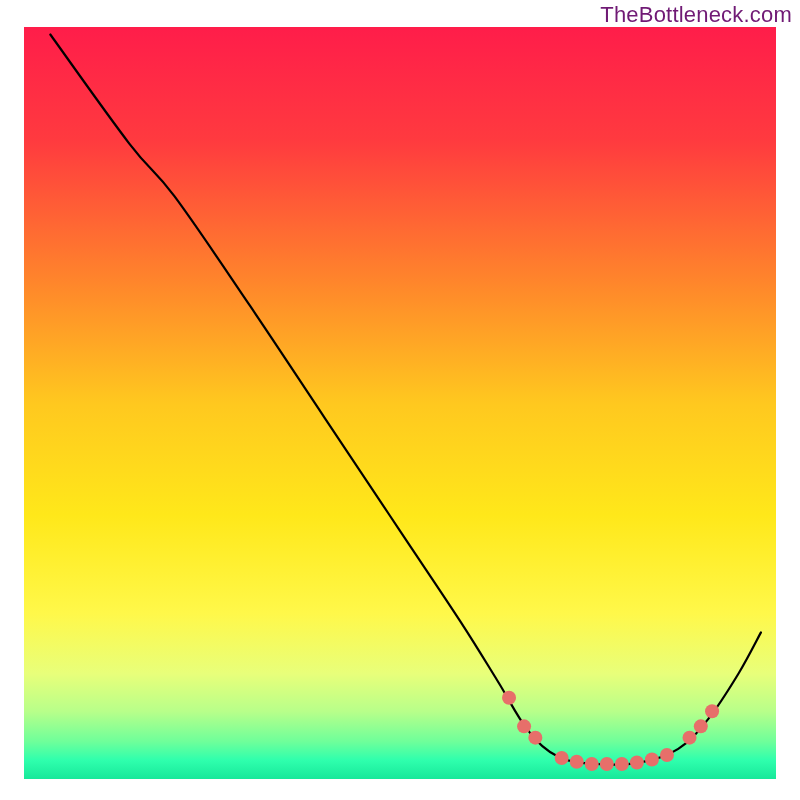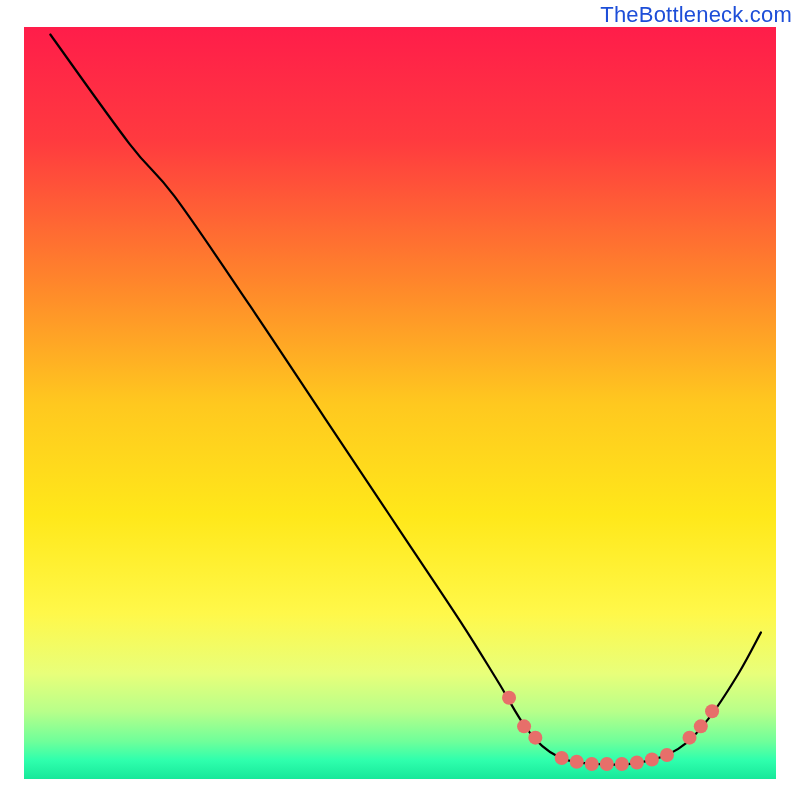--- a/index.html
+++ b/index.html
@@ -13,21 +13,21 @@
   }
   .frame {
     position: relative;
     width: 800px;
     height: 800px;
   }
   .watermark {
     position: absolute;
     top: 2px;
     right: 8px;
-    color: #1d4ed8;
+    color: #701a75;
     font-size: 22px;
     font-weight: 400;
     letter-spacing: 0.2px;
     z-index: 10;
   }
   svg {
     display: block;
   }
 </style>
 </head>

